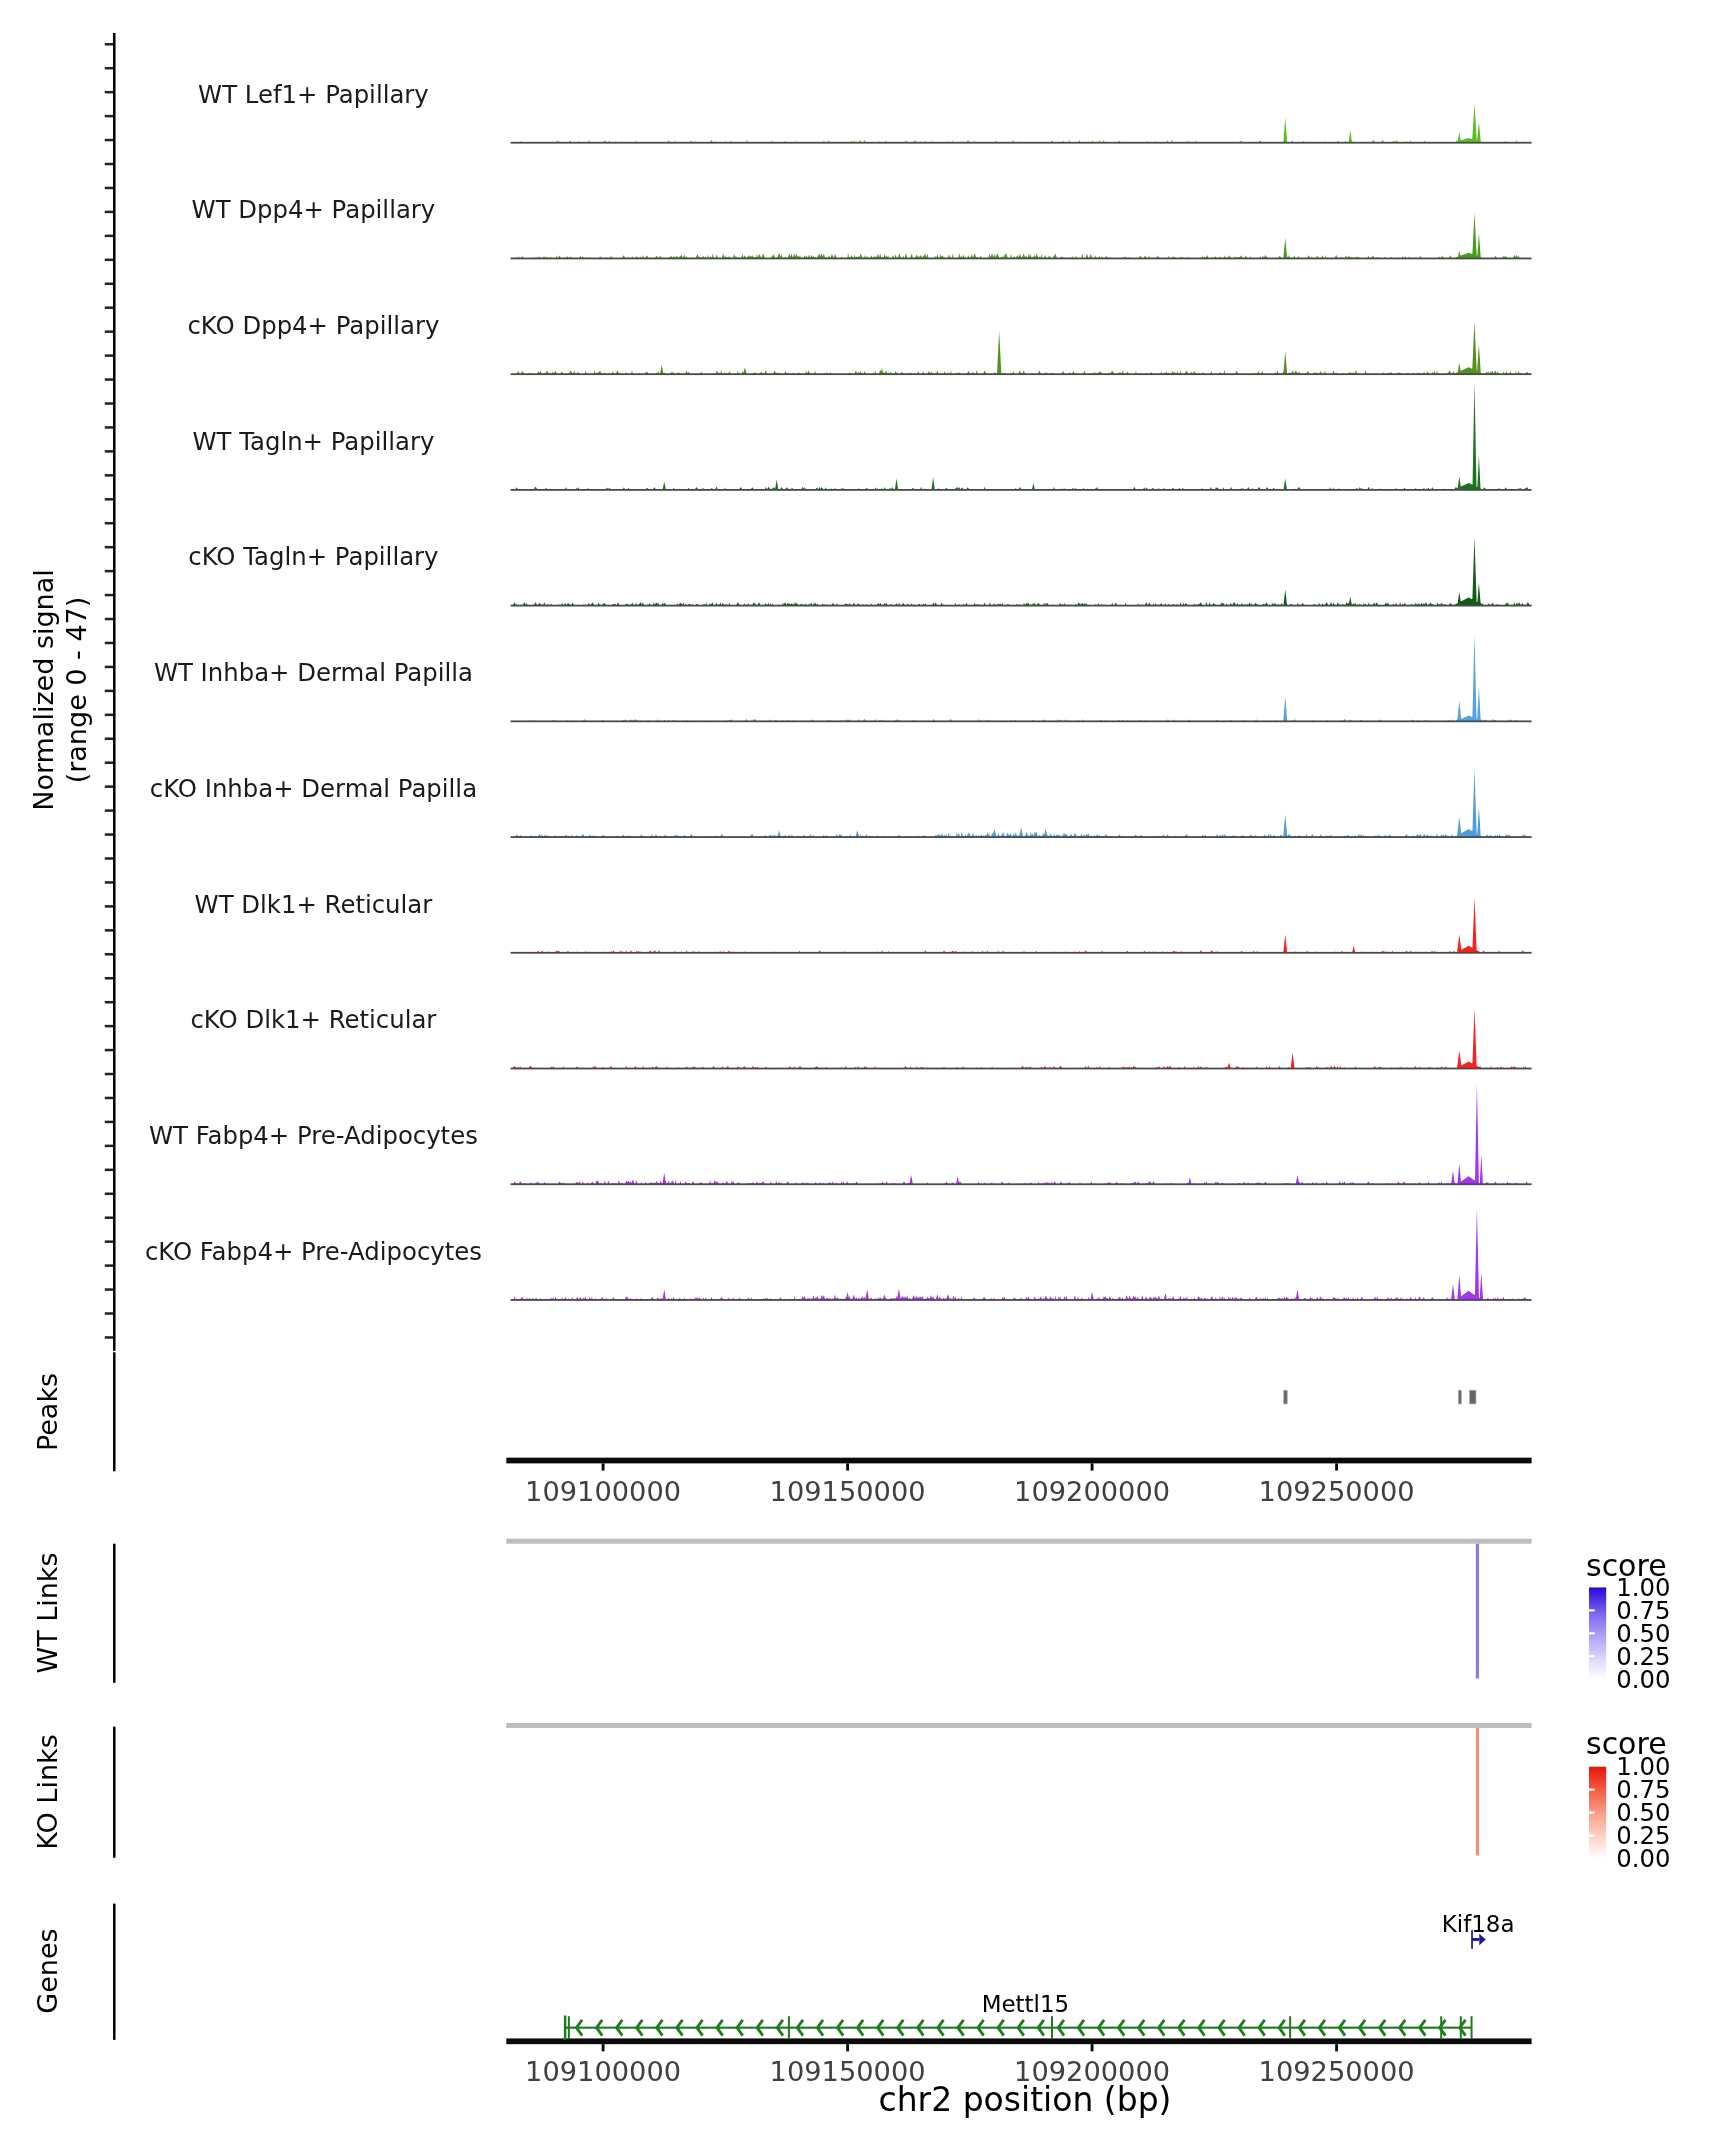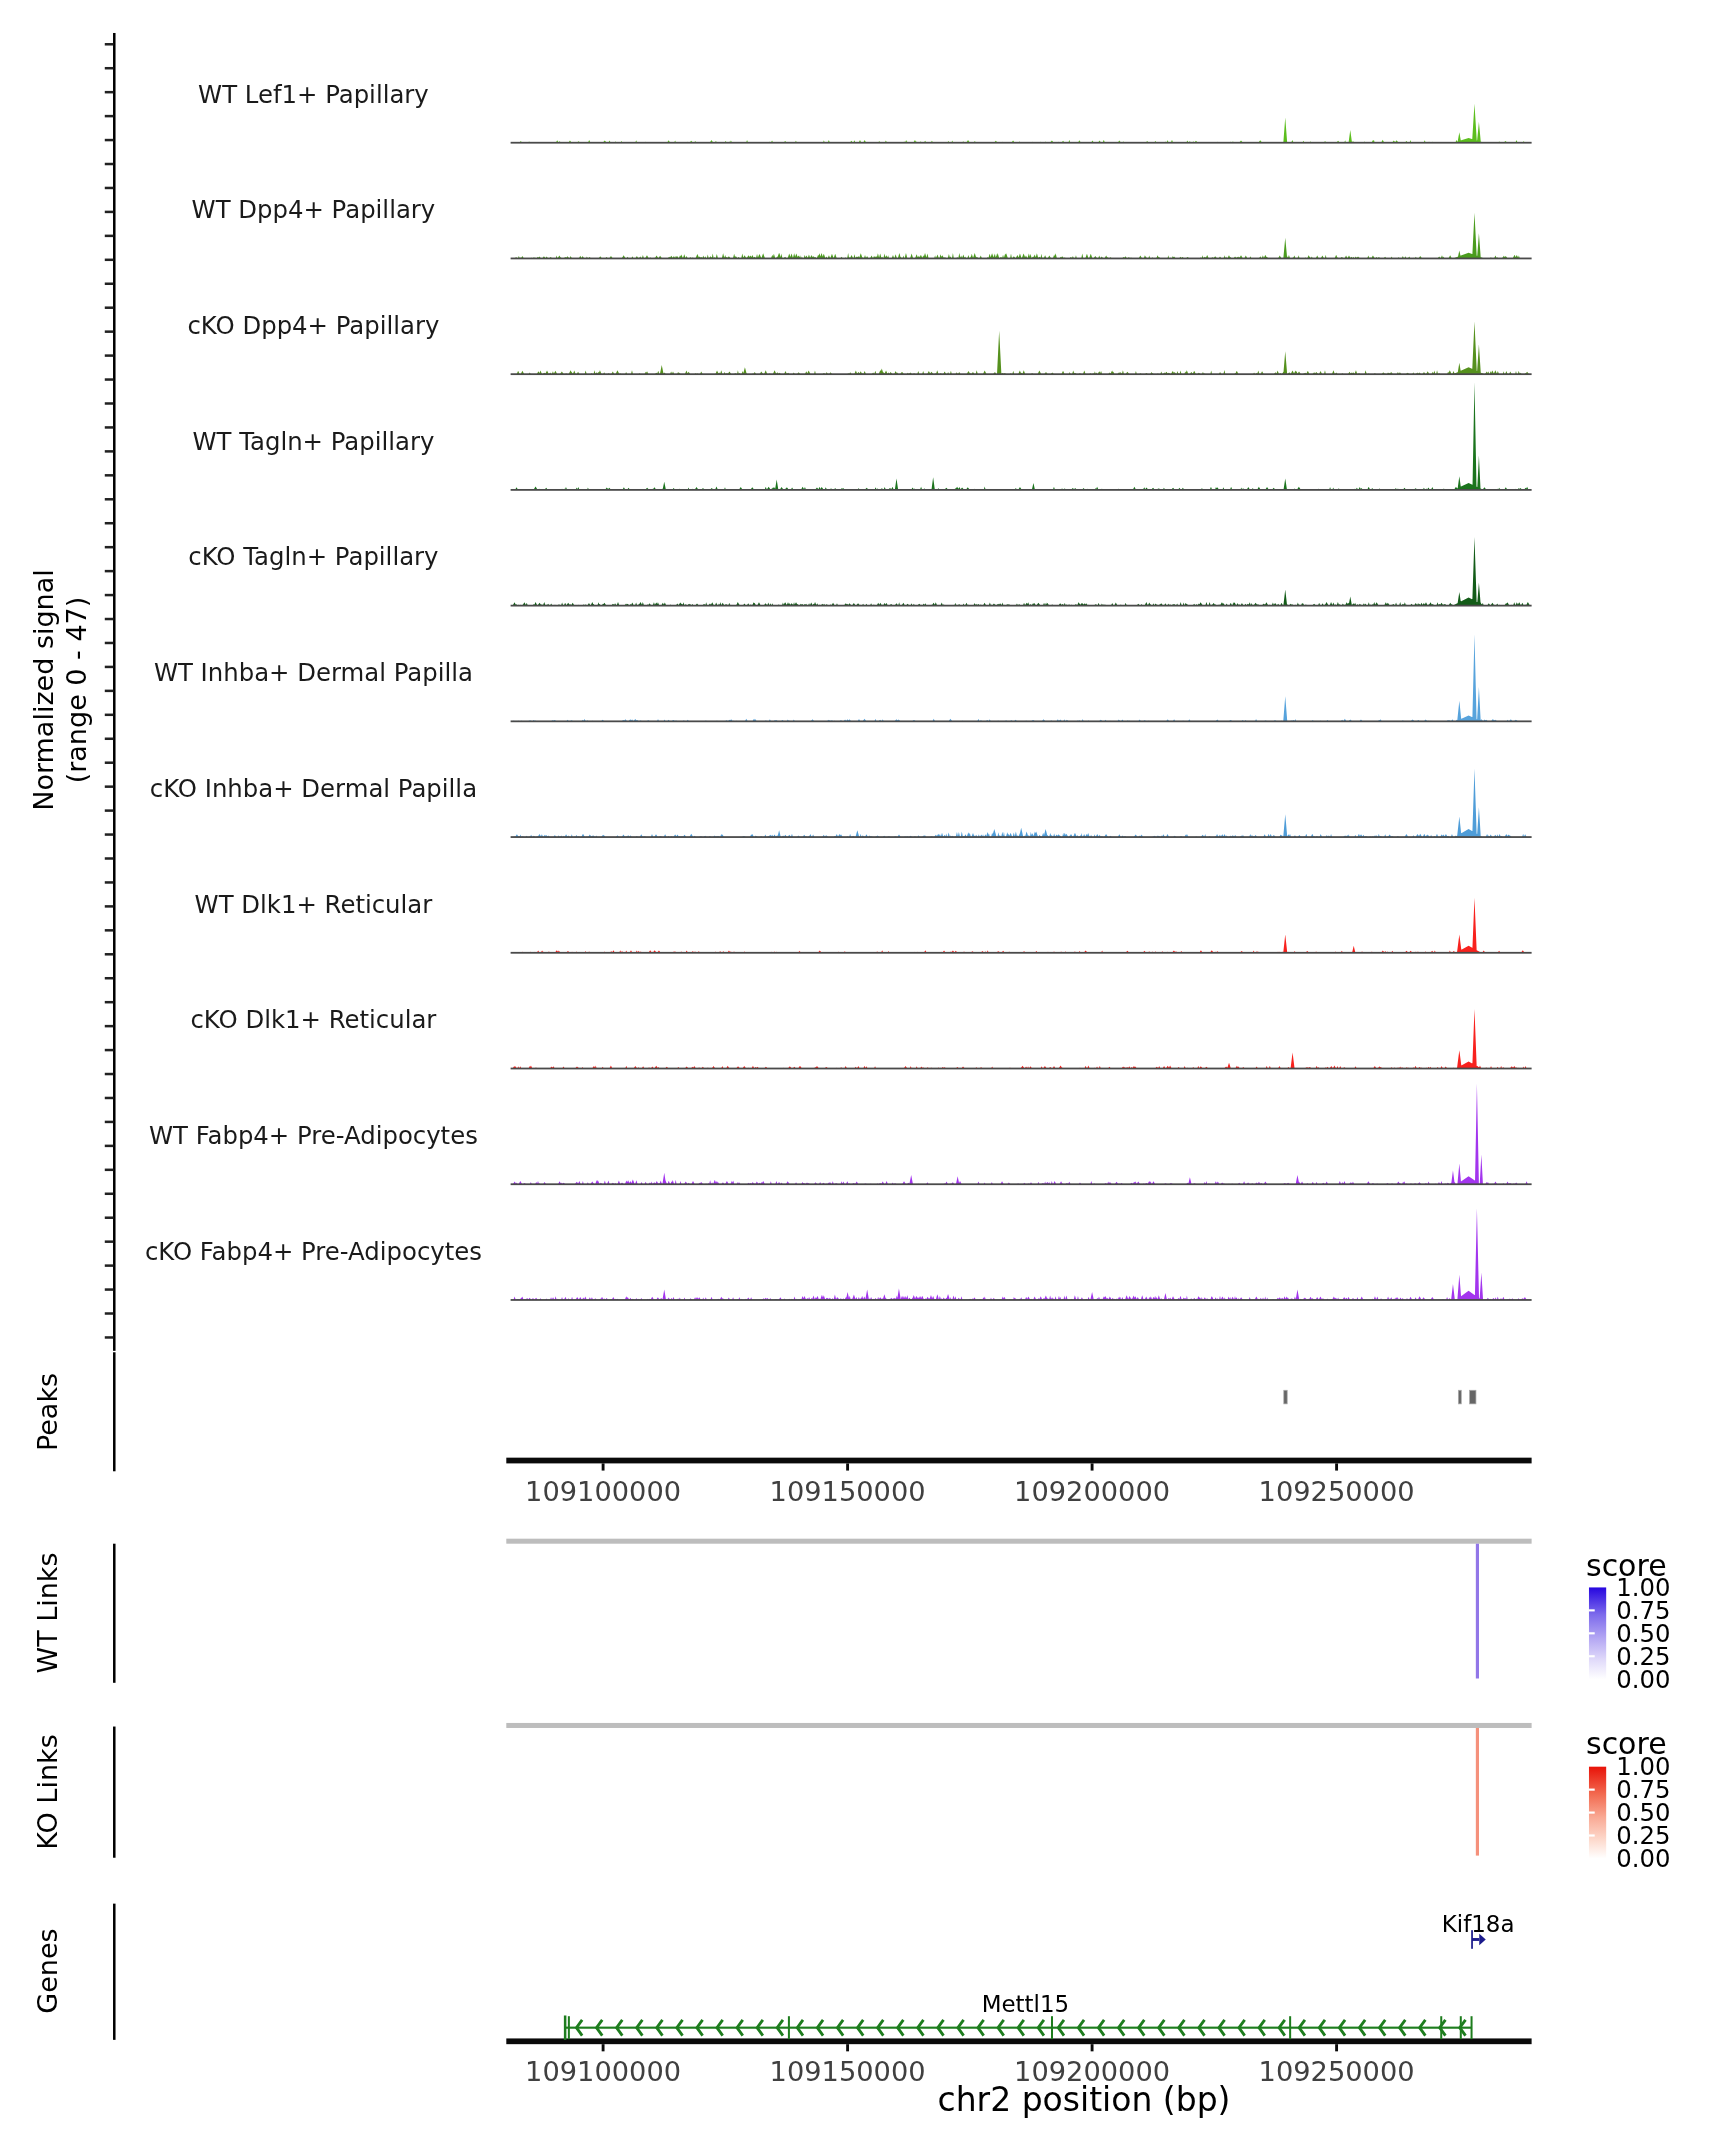--- a/index.html
+++ b/index.html
@@ -259,15 +259,15 @@
   <div class="rot ylab" style="left:76px;top:690px;">(range 0 - 47)</div>
 
   <div class="rot seclab" style="left:47px;top:1412px;">Peaks</div>
   <div class="rot seclab" style="left:47px;top:1613px;">WT Links</div>
   <div class="rot seclab" style="left:47px;top:1792px;">KO Links</div>
   <div class="rot seclab" style="left:47px;top:1971px;">Genes</div>
 
   <div class="sctitle" style="left:1586px;top:1548px;">score</div>
   <div class="sctitle" style="left:1586px;top:1726px;">score</div>
 
-  <div class="xlab" style="left:1084px;top:2099px;text-align:right;">chr2 position (bp)</div>
+  <div class="xlab" style="left:1025px;top:2099px;text-align:right;">chr2 position (bp)</div>
 </div>
 
 
 </body></html>

